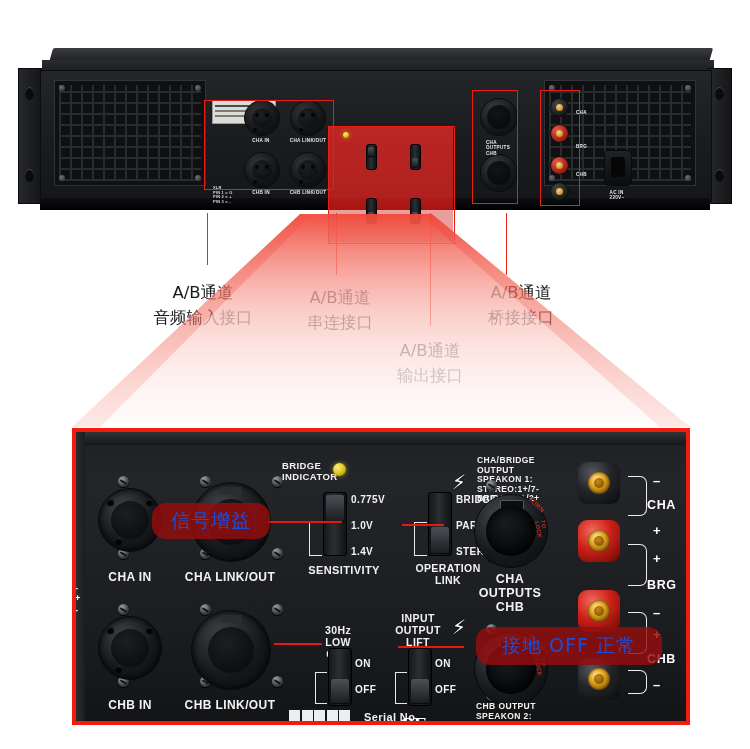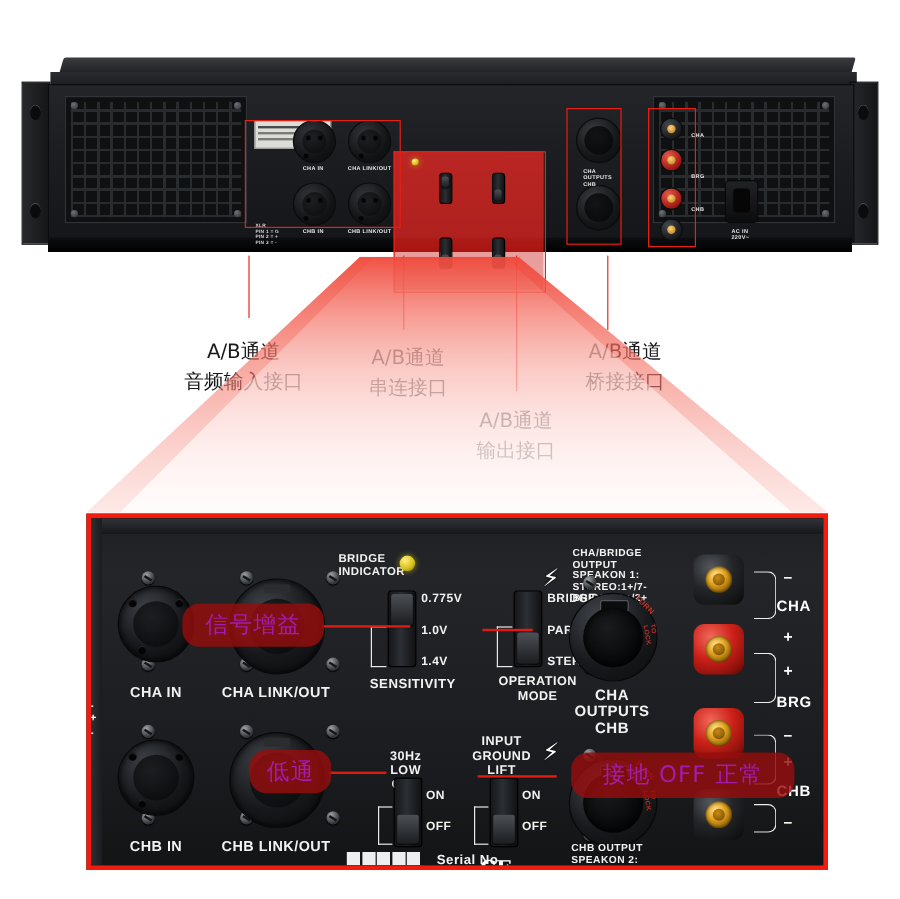--- a/index.html
+++ b/index.html
@@ -195,21 +195,21 @@
   .sgn{position:absolute;color:#fff;font-weight:700;font-size:13px;line-height:1;}
   .grp{position:absolute;color:#fff;font-weight:700;font-size:12.5px;letter-spacing:.6px;}
 
   
   .serial{position:absolute;display:flex;flex-direction:column;gap:1.6px;}
   .serial .row{display:flex;gap:1.6px;}
   .serial .cell{width:11px;height:11px;background:#eceef0;}
   .ce{position:absolute;color:#fff;font-size:17px;font-weight:700;font-family:"DejaVu Serif",serif;}
 
   
-  .tagbox{position:absolute;background:rgba(150,13,13,.82);color:#a21caf;
+  .tagbox{position:absolute;background:rgba(150,13,13,.82);color:#1d4ed8;
     font-size:19px;letter-spacing:1px;white-space:nowrap;
     display:flex;align-items:center;justify-content:center;
     font-family:"DejaVu Sans","Liberation Sans",sans-serif;border-radius:14px;}
   .taglead{position:absolute;height:1.6px;background:#e01b10;}
 </style>
 </head>
 <body>
 
 <div class="stage">
 
@@ -424,34 +424,34 @@
       <span class="pl c" style="left:268px;top:132px;font-size:11px">SENSITIVITY</span>
 
       <div class="sw" style="left:352px;top:60px;height:62px">
         <div class="knob bot" style="height:26px"></div>
       </div>
       <div class="sw-brk" style="left:338px;top:90px;width:12px;height:32px"></div>
       <span class="pl" style="left:380px;top:62px;font-size:10px">BRIDGE</span>
       <span class="pl" style="left:380px;top:88px;font-size:10px">PARALLEL</span>
       <span class="pl" style="left:380px;top:114px;font-size:10px">STEREO</span>
       <span class="pl c" style="left:372px;top:130px;font-size:10.5px;line-height:12px;white-space:pre-line">OPERATION
-MODE</span>
+LINK</span>
 
       <span class="pl c" style="left:262px;top:192px;font-size:10.5px;line-height:12px;white-space:pre-line;text-align:center">30Hz
 LOW
 OUT</span>
       <div class="sw" style="left:252px;top:216px;height:56px">
         <div class="knob bot" style="height:24px"></div>
       </div>
       <div class="sw-brk" style="left:239px;top:240px;width:11px;height:30px"></div>
       <span class="pl" style="left:279px;top:226px;font-size:10px">ON</span>
       <span class="pl" style="left:279px;top:252px;font-size:10px">OFF</span>
 
       <span class="pl c" style="left:342px;top:180px;font-size:10.5px;line-height:12px;white-space:pre-line;text-align:center">INPUT
-GROUND
+OUTPUT
 LIFT</span>
       <div class="sw" style="left:332px;top:216px;height:56px">
         <div class="knob bot" style="height:24px"></div>
       </div>
       <div class="sw-brk" style="left:319px;top:240px;width:11px;height:30px"></div>
       <span class="pl" style="left:359px;top:226px;font-size:10px">ON</span>
       <span class="pl" style="left:359px;top:252px;font-size:10px">OFF</span>
 
       <div class="serial" style="left:213px;top:278px">
         <div class="row">
@@ -535,23 +535,20 @@
       <span class="sgn" style="left:577px;top:246px">–</span>
     </div>
   </div>
 
   <div class="taglead" style="left:268px;top:521px;width:74px"></div>
   <div class="tagbox" style="left:152px;top:503px;width:118px;height:36px">
     <span>信号增益</span>
   </div>
 
   <div class="taglead" style="left:274px;top:643px;width:48px"></div>
-  <div class="tagbox" style="left:208px;top:625px;width:68px;height:36px">
-    <span>低通</span>
-  </div>
 
   <div class="taglead" style="left:402px;top:524px;width:42px"></div>
 
   <div class="taglead" style="left:398px;top:646px;width:66px"></div>
   <div class="tagbox" style="left:476px;top:627px;width:186px;height:38px">
     <span>接地 OFF 正常</span>
   </div>
 
 </div>
 

